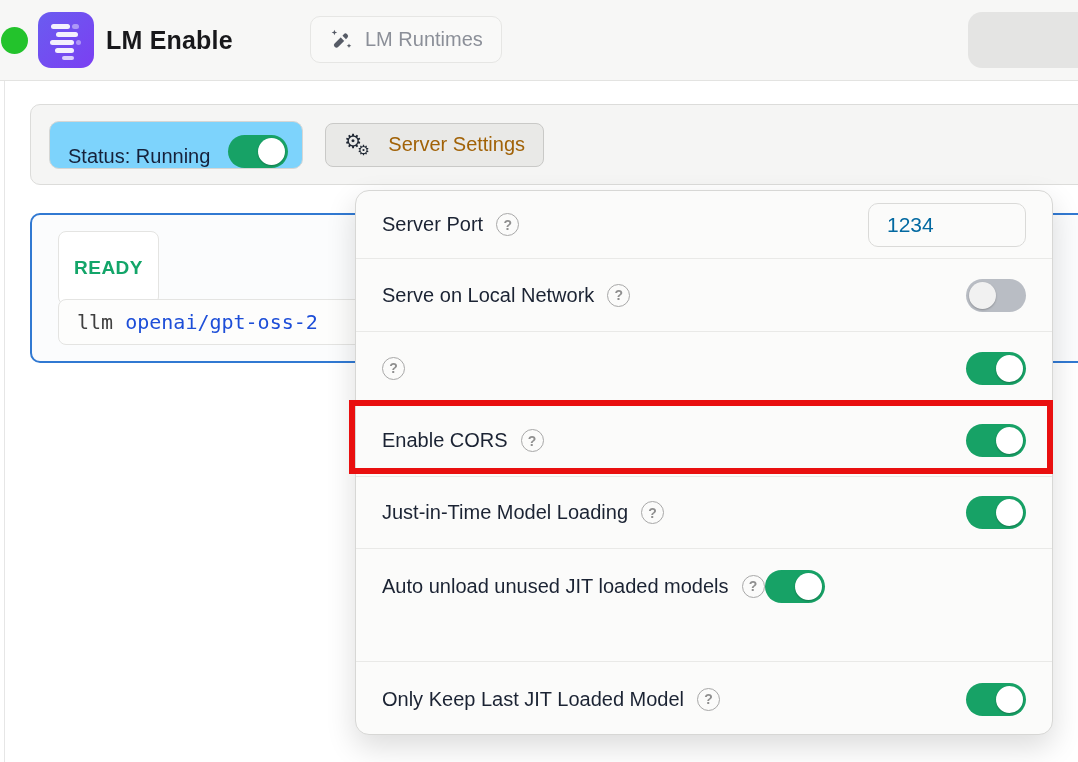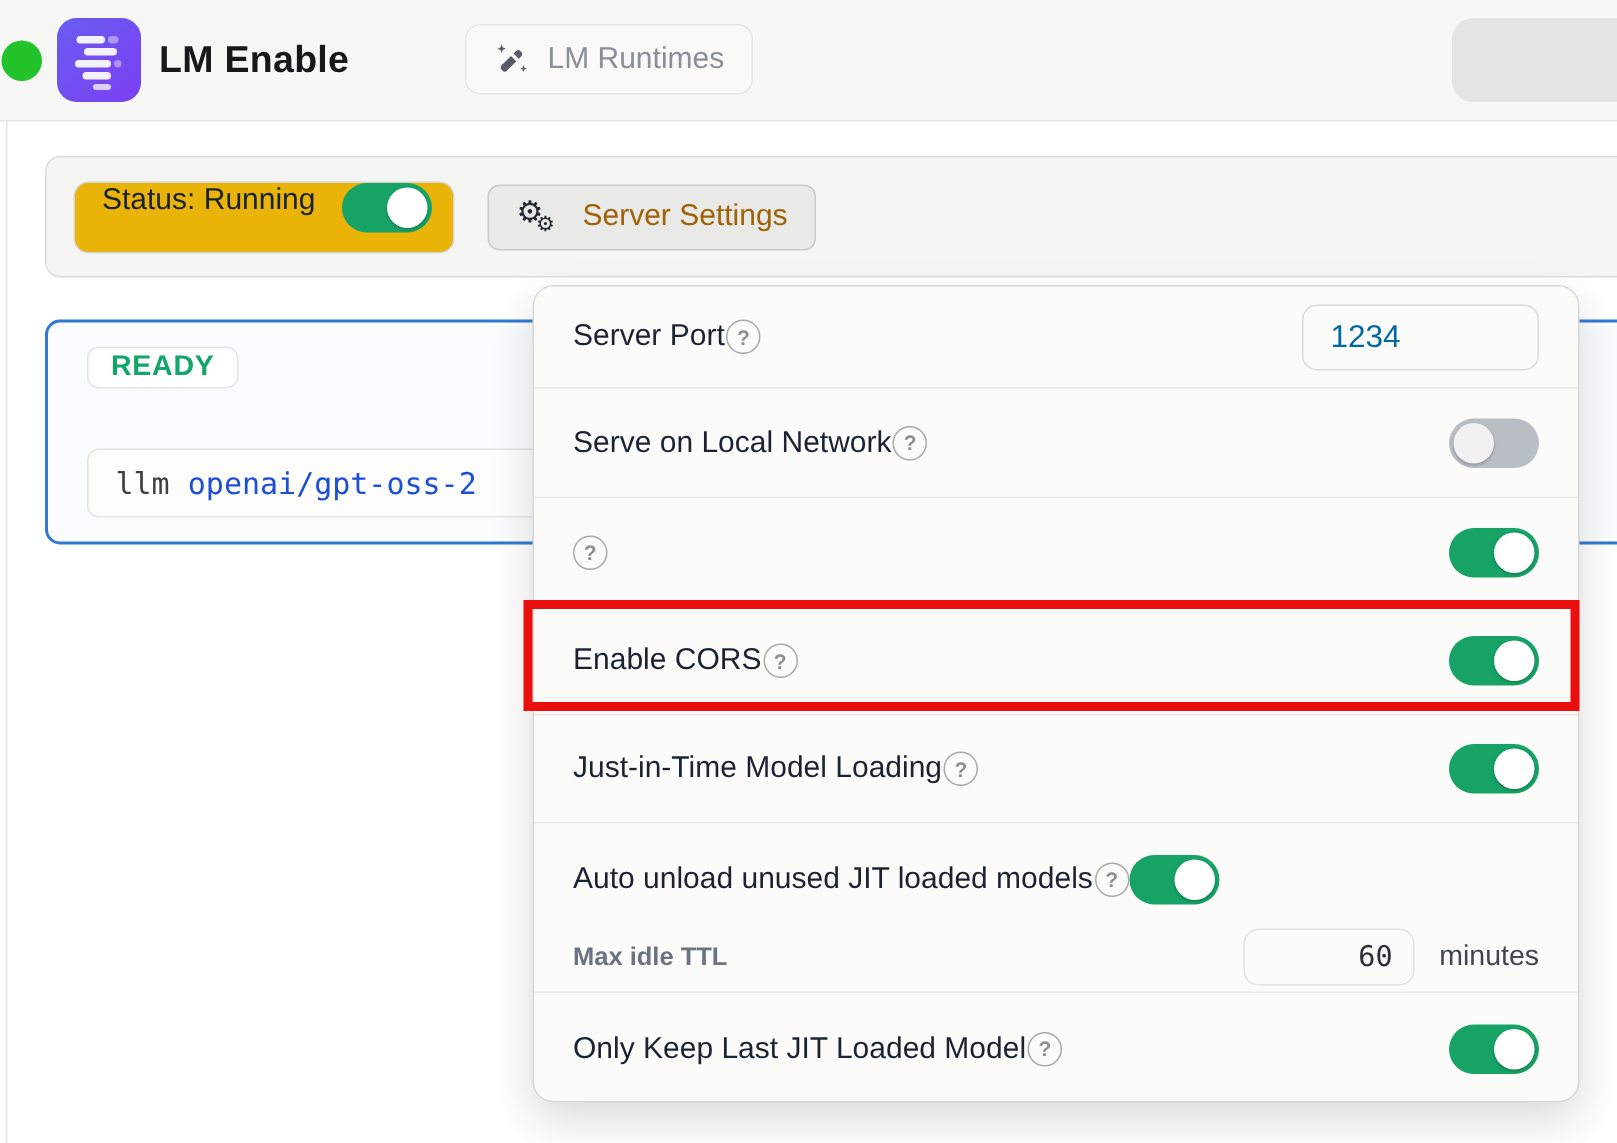--- a/index.html
+++ b/index.html
@@ -36,22 +36,22 @@
   .window-left-edge{
     position:absolute;left:4px;top:81px;width:1px;height:681px;background:#e6e6e6;
   }
   
   .toolbar{
     position:absolute;left:30px;top:104px;width:1100px;height:81px;box-sizing:border-box;
     background:#f5f5f4;border:1px solid #dcdcda;border-radius:10px;
     display:flex;align-items:center;gap:22px;padding:0 0 0 18px;
   }
   .status-box{
-    height:48px;box-sizing:border-box;display:flex;align-items:flex-start;gap:18px;
-    padding:0 14px 0 18px;background:#eab308;border:1px solid #d6d6d4;border-radius:10px;
+    height:48px;box-sizing:border-box;display:flex;align-items:flex-end;gap:18px;
+    padding:0 14px 0 18px;background:#7dd3fc;border:1px solid #d6d6d4;border-radius:10px;
   }
   .status-box .label{font-size:20px;color:#16213a}
   .server-settings-btn{
     height:44px;box-sizing:border-box;display:flex;align-items:center;gap:12px;
     padding:0 18px;background:#e9e9e7;border:1px solid #c9c9c7;border-radius:8px;cursor:pointer;
   }
   .server-settings-btn .label{font-size:20px;color:#a16207}
   .gears{position:relative;width:32px;height:30px;flex:none}
   .gears .g1,.gears .g2{
     position:absolute;font-family:"DejaVu Sans",sans-serif;color:#1f2733;line-height:1;
@@ -68,21 +68,21 @@
   }
   .toggle[data-state="on"] .knob{right:3px}
   .toggle[data-state="off"] .knob{left:3px;background:#f1f1f1}
   
   .model-panel{
     position:absolute;left:30px;top:213px;width:1100px;height:150px;box-sizing:border-box;
     background:#fbfcfd;border:2px solid #3179d2;border-radius:10px;z-index:1;
   }
   .ready-badge{
     position:absolute;left:26px;top:16px;display:inline-block;
-    padding:2px 15px;background:#ffffff;border:1px solid #e4e4e2;border-radius:8px;
+    padding:25px 15px;background:#ffffff;border:1px solid #e4e4e2;border-radius:8px;
     font-size:19px;font-weight:bold;color:#13a569;letter-spacing:.5px;
   }
   .code-box{
     position:absolute;left:26px;top:84px;width:640px;height:46px;box-sizing:border-box;
     background:#fdfdfc;border:1px solid #e4e4e2;border-radius:8px;
     font-family:"DejaVu Sans Mono",monospace;font-size:20px;line-height:44px;
     padding:0 18px;white-space:nowrap;overflow:hidden;
   }
   .code-box .prefix{color:#404040}
   .code-box .model{color:#1d4ed8}
@@ -91,21 +91,21 @@
     position:absolute;left:355px;top:190px;width:698px;height:545px;box-sizing:border-box;
     background:#fbfbfa;border:1px solid #d7d7d5;border-radius:14px;
     box-shadow:0 12px 30px rgba(0,0,0,.14);z-index:10;
     display:flex;flex-direction:column;overflow:hidden;
   }
   .row{
     display:flex;align-items:center;justify-content:space-between;
     padding:0 26px;box-sizing:border-box;flex:none;
   }
   .row + .row{border-top:1px solid #e9e9e7}
-  .row-left{display:flex;align-items:center;gap:1px}
+  .row-left{display:flex;align-items:center;gap:13px}
   .row-label{font-size:20px;color:#1b2333}
   .help{
     width:23px;height:23px;box-sizing:border-box;border:1.5px solid #a8a8a8;border-radius:50%;
     display:inline-flex;align-items:center;justify-content:center;
     font-size:14px;font-weight:bold;color:#8f8f8f;cursor:pointer;flex:none;
   }
   .port-input{
     width:158px;height:44px;box-sizing:border-box;background:#fbfbfa;
     border:1px solid #dadad8;border-radius:10px;padding:0 18px;
     font-family:"Liberation Sans",sans-serif;font-size:21px;color:#0369a1;outline:none;
@@ -255,27 +255,20 @@
   <div class="row row-col" style="height:113px">
     <div class="row-main">
       <div class="row-left">
         <span class="row-label">Auto unload unused JIT loaded models</span>
         <span class="help">?</span>
       </div>
       <div class="toggle" data-state="on">
           <div class="knob"></div>
         </div>
     </div>
-    <div class="row-sub">
-      <span class="sub-label">Max idle TTL</span>
-      <div class="sub-right">
-        <input class="ttl-input" value="60" style="">
-        <span class="unit-label">minutes</span>
-      </div>
-    </div>
   </div>
 
   <div class="row" style="height:75px">
     <div class="row-left">
       <span class="row-label">Only Keep Last JIT Loaded Model</span>
       <span class="help">?</span>
     </div>
     <div class="toggle" data-state="on">
         <div class="knob"></div>
       </div>

